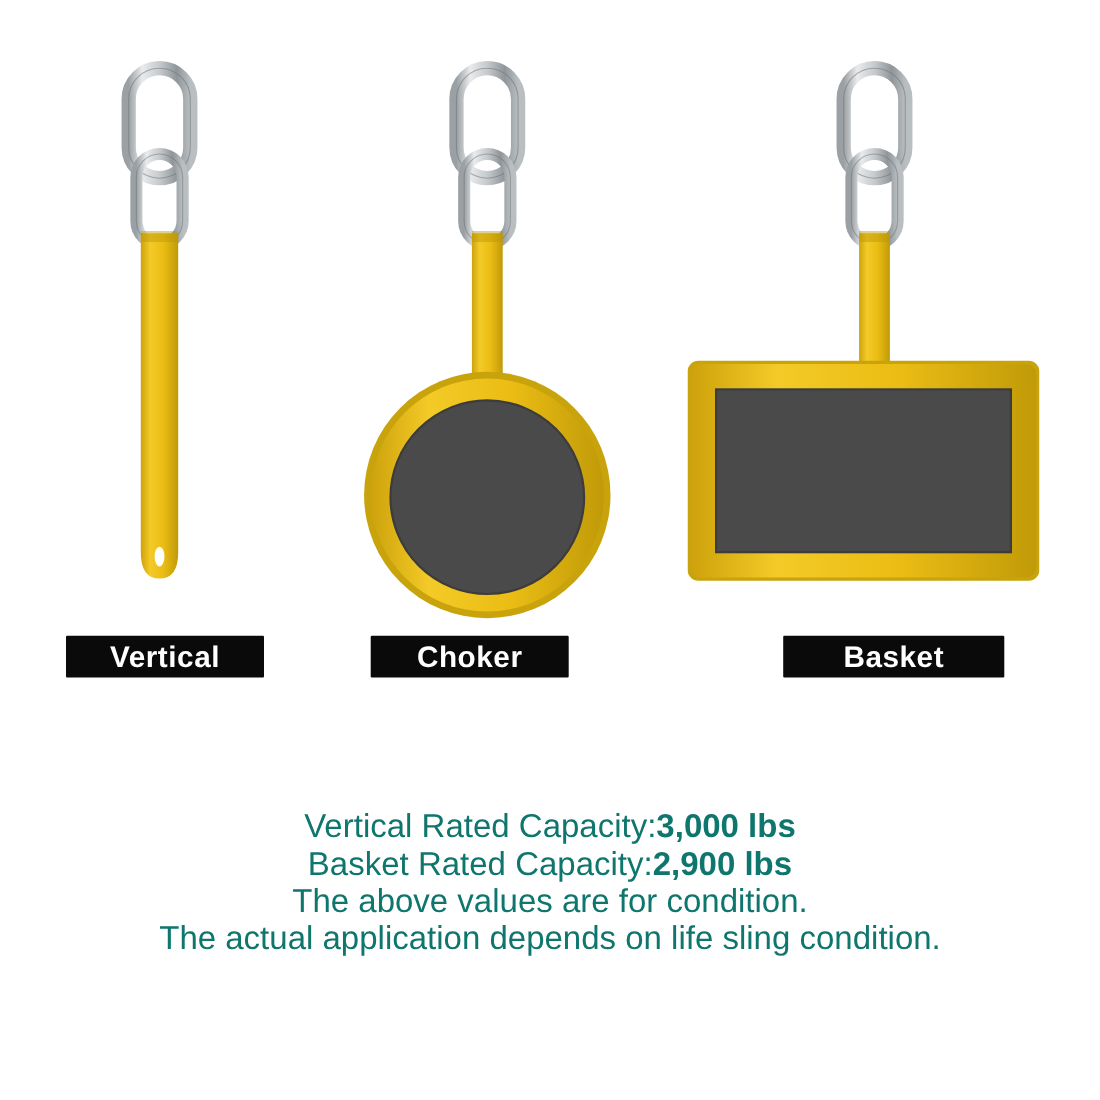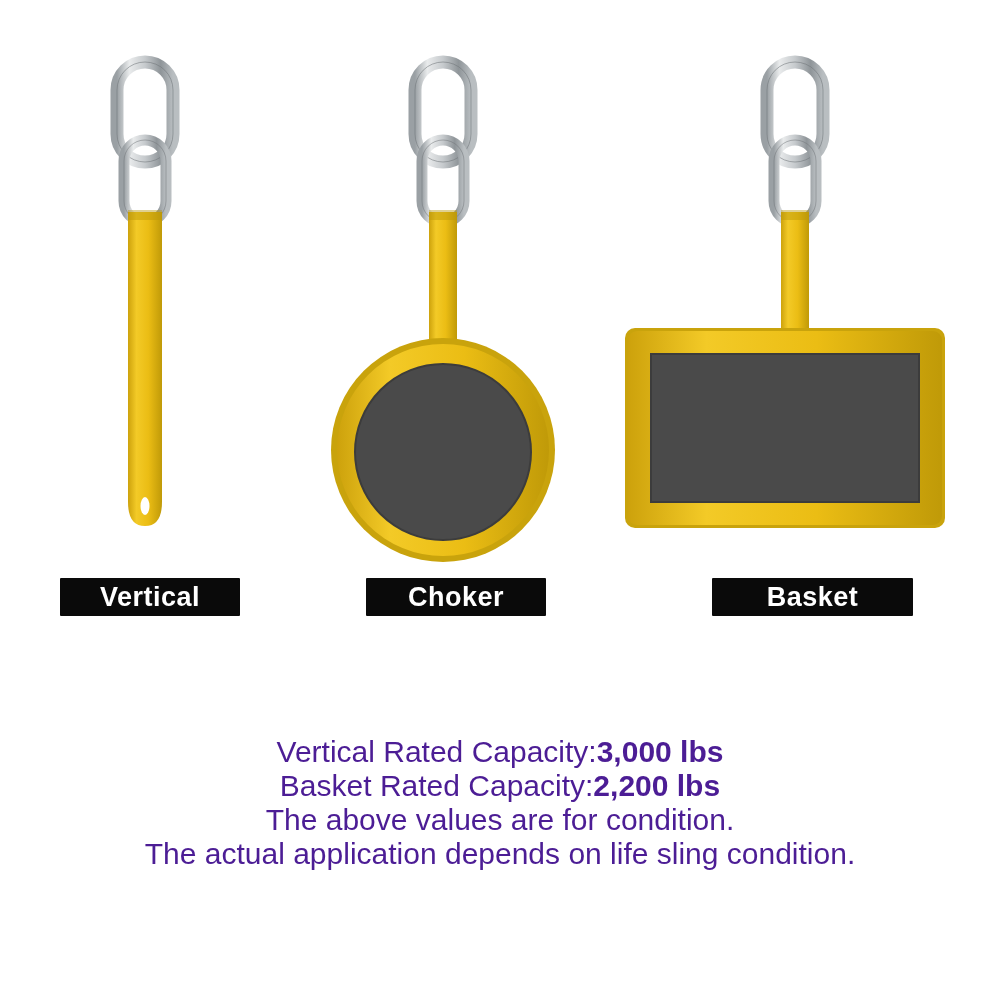--- a/index.html
+++ b/index.html
@@ -36,33 +36,33 @@
     color: #ffffff;
     font-weight: bold;
     font-size: 27px;
     letter-spacing: 0.5px;
     text-align: center;
     line-height: 38px;
     height: 38px;
     border-radius: 1px;
   }
   #label-vertical { left: 60px;  top: 578px; width: 180px; }
-  #label-choker   { left: 366px; top: 578px; width: 180px; }
+  #label-choker   { left: 337px; top: 578px; width: 180px; }
   #label-basket   { left: 712px; top: 578px; width: 201px; }
 
   .caption-block {
     position: absolute;
     left: 0;
     top: 735px;
     width: 1000px;
     text-align: center;
   }
   .caption-line {
     font-size: 30px;
-    color: #4c1d95;
+    color: #0f766e;
     line-height: 34px;
     white-space: nowrap;
   }
   .caption-line .val {
     font-weight: bold;
   }
 </style>
 </head>
 <body>
 
@@ -188,19 +188,19 @@
 
   <div class="label-box" id="label-vertical">Vertical</div>
   <div class="label-box" id="label-choker">Choker</div>
   <div class="label-box" id="label-basket">Basket</div>
 
   <div class="caption-block">
     <div class="caption-line">
       <span>Vertical Rated Capacity:</span><span class="val">3,000 lbs</span>
     </div>
     <div class="caption-line">
-      <span>Basket Rated Capacity:</span><span class="val">2,200 lbs</span>
+      <span>Basket Rated Capacity:</span><span class="val">2,900 lbs</span>
     </div>
     <div class="caption-line">The above values are for condition.</div>
     <div class="caption-line">The actual application depends on life sling condition.</div>
   </div>
 
 </div>
 
 </body></html>

